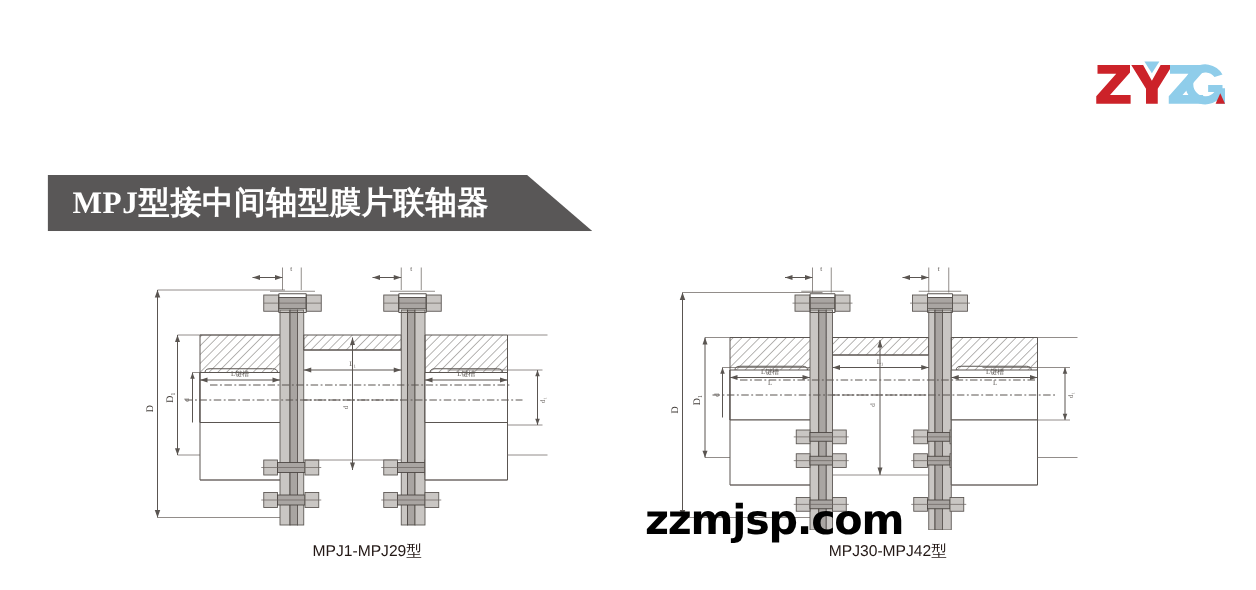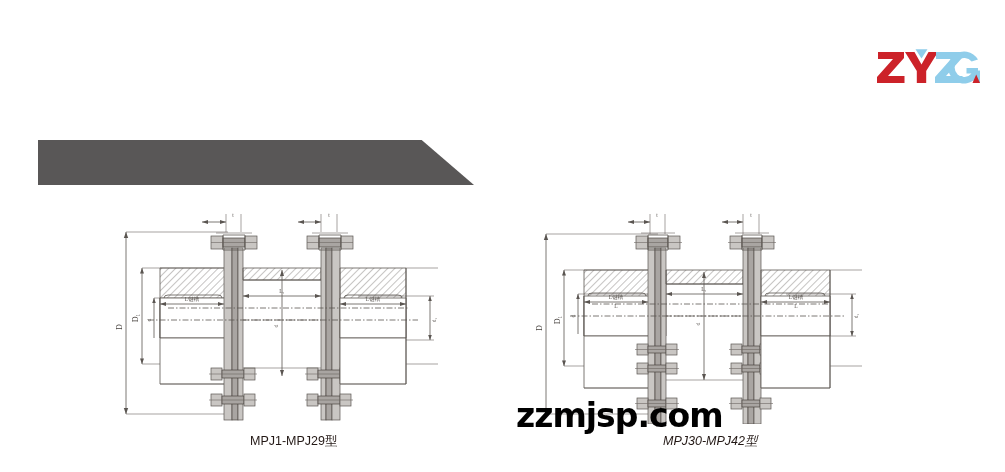--- a/index.html
+++ b/index.html
@@ -62,21 +62,21 @@
   .figure svg { display: block; width: 100%; height: 100%; }
 
   .caption {
     position: absolute;
     font-family: "Liberation Sans", sans-serif;
     font-size: 12.5px;
     color: #231815;
     white-space: nowrap;
   }
   #caption-left  { left: 228px; top: 433px; margin-left: 22px; }
-  #caption-right { left: 663px; top: 433px; font-style: italic; }
+  #caption-right { left: 663px; top: 433px; }
 
   
   #watermark {
     position: absolute;
     left: 516px;
     top: 399px;
     font-family: "DejaVu Sans", sans-serif;
     font-size: 33px;
     font-weight: 700;
     color: #000000;
@@ -121,20 +121,21 @@
     <path d="M102 13.5 A16 16 0 1 0 102 29.5 V22 H90.5 V27.5 H95.5
              A9.5 9.5 0 1 1 95.6 15.6 Z" fill="#8fcdea"></path>
     <path d="M97.5 24.5 H104 V37 H97.5 Z" fill="#8fcdea"></path>
 
     <path d="M96.5 37 L100.2 28.5 L104 37 Z" fill="#cc2229"></path>
   </svg>
 </div>
 
 <div id="title-banner">
   <div class="banner-shape"></div>
+  <div class="banner-text">MPJ型接中间轴型膜片联轴器</div>
 </div>
 
 <div class="figure" id="figure-left">
   <svg viewBox="0 0 348 216" xmlns="http://www.w3.org/2000/svg">
     <defs>
       <pattern id="hatchA" width="5" height="5" patternTransform="rotate(45)" patternUnits="userSpaceOnUse">
         <line x1="0" y1="0" x2="0" y2="5" stroke="#5a5551" stroke-width="0.7"></line>
       </pattern>
       <pattern id="hatchB" width="5" height="5" patternTransform="rotate(-45)" patternUnits="userSpaceOnUse">
         <line x1="0" y1="0" x2="0" y2="5" stroke="#5a5551" stroke-width="0.7"></line>

